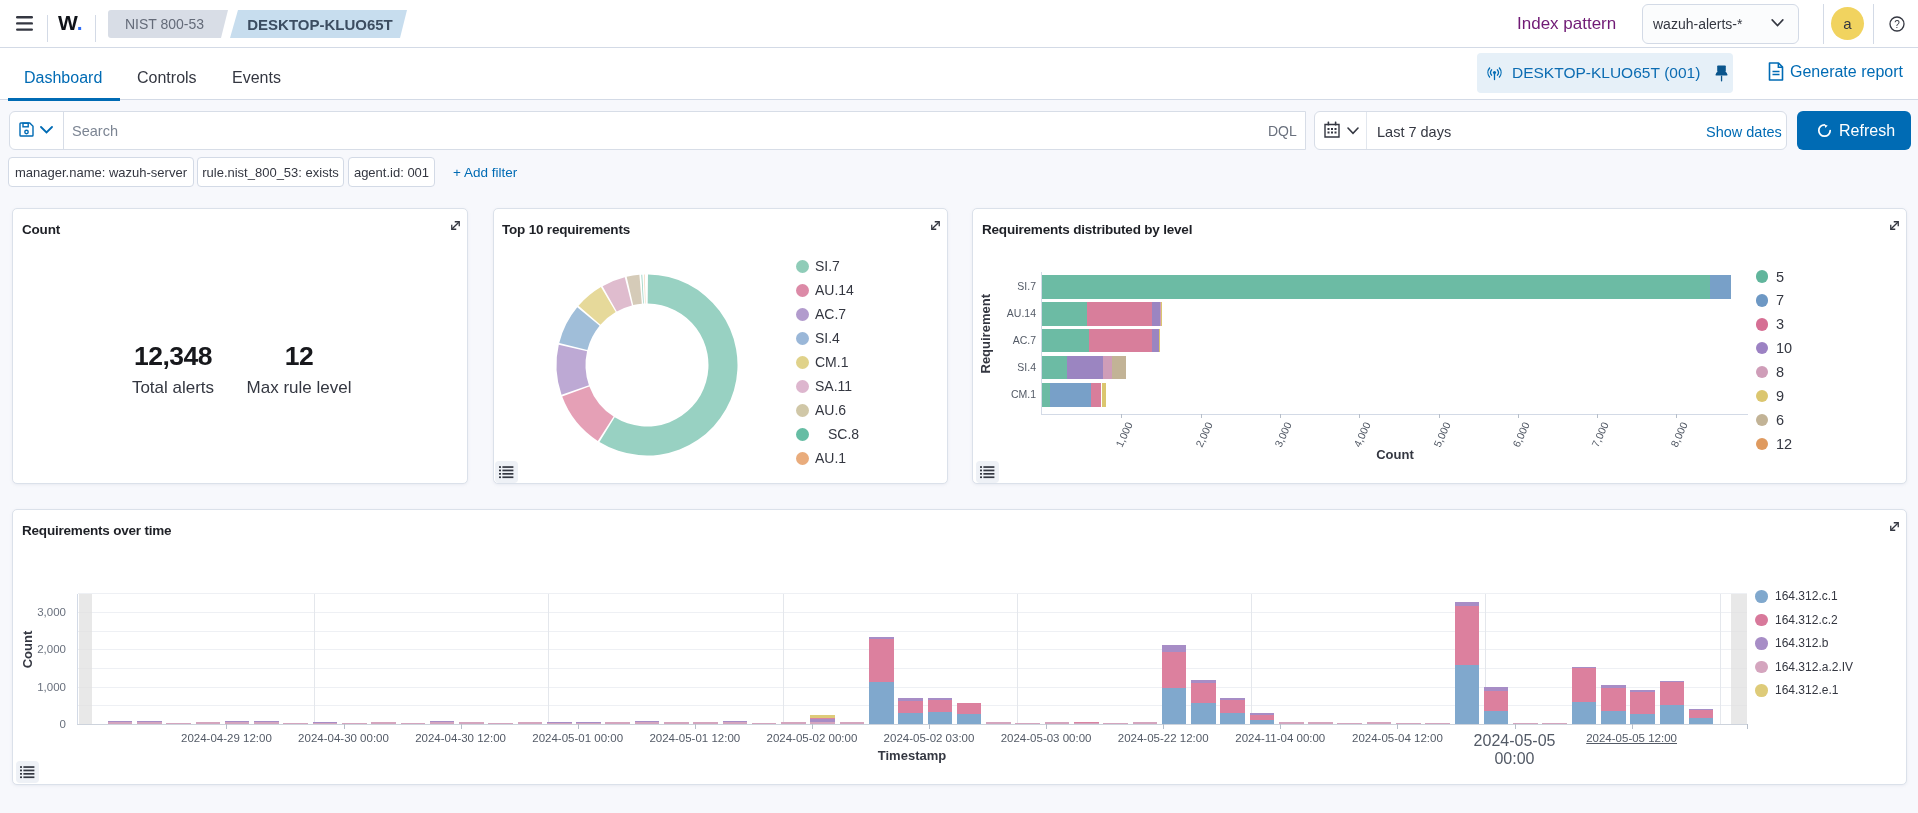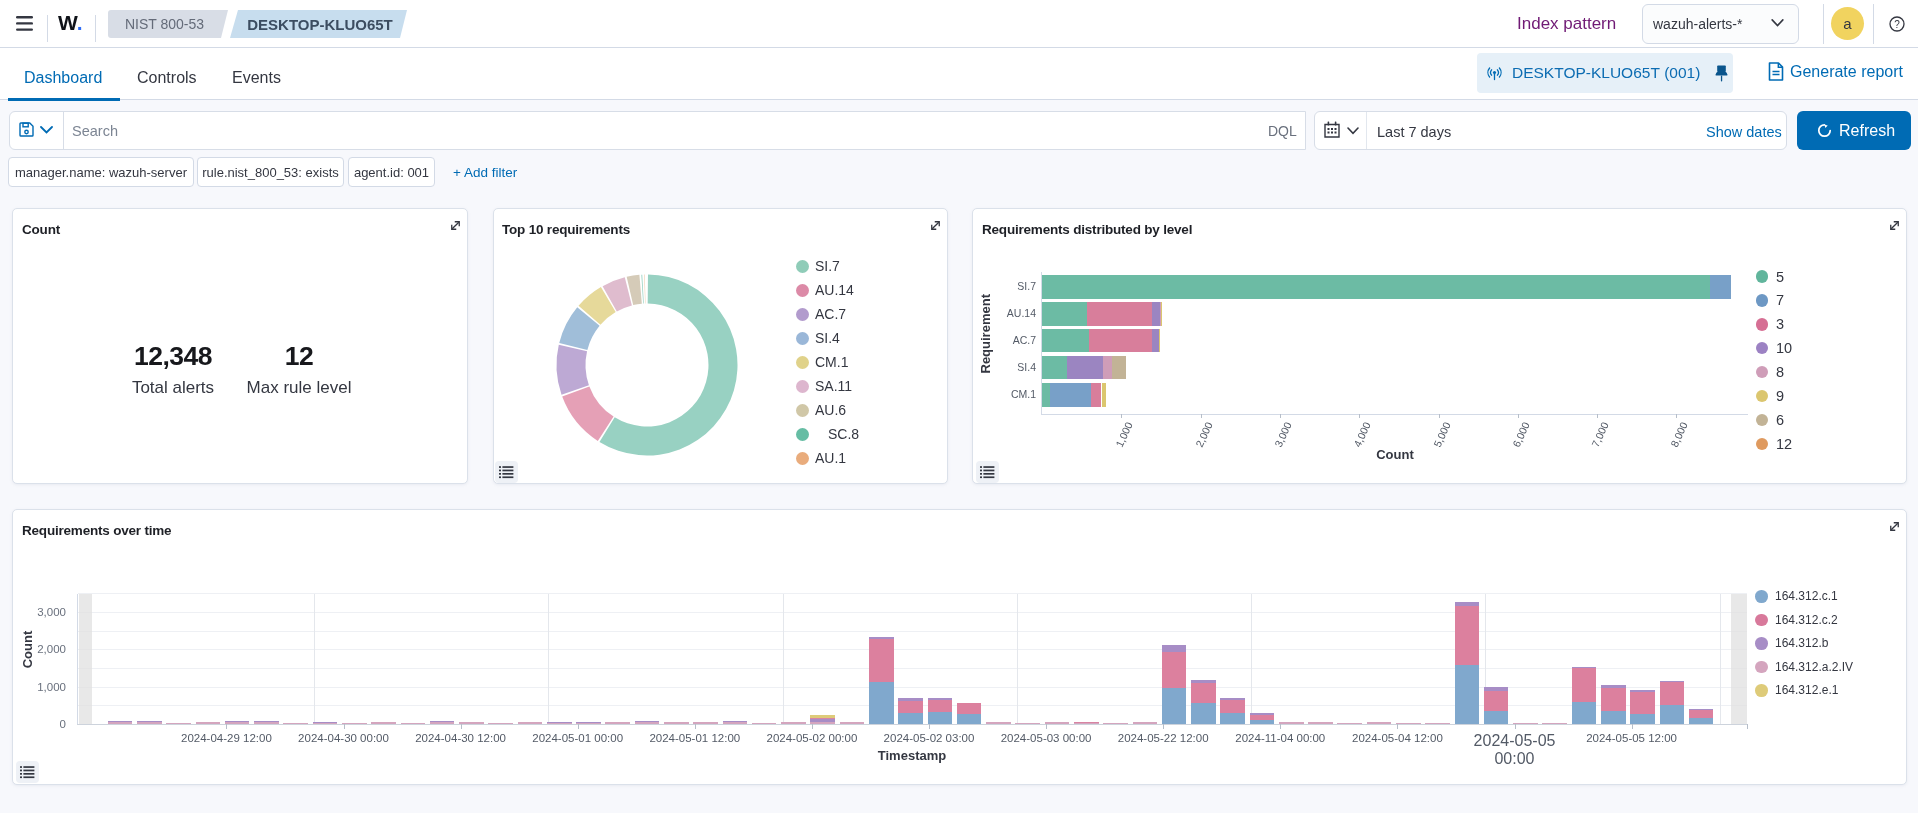--- a/index.html
+++ b/index.html
@@ -399,21 +399,21 @@
 <div style="position:absolute;left:986.1px;top:732px;width:120px;text-align:center;font-size:11.5px;color:#535a66;">2024-05-03 00:00</div>
 <div style="position:absolute;left:1163.2px;top:724px;width:1px;height:5px;background:#b6bec9;"></div>
 <div style="position:absolute;left:1103.2px;top:732px;width:120px;text-align:center;font-size:11.5px;color:#535a66;">2024-05-22 12:00</div>
 <div style="position:absolute;left:1280.3px;top:724px;width:1px;height:5px;background:#b6bec9;"></div>
 <div style="position:absolute;left:1220.3px;top:732px;width:120px;text-align:center;font-size:11.5px;color:#535a66;">2024-11-04 00:00</div>
 <div style="position:absolute;left:1397.4px;top:724px;width:1px;height:5px;background:#b6bec9;"></div>
 <div style="position:absolute;left:1337.4px;top:732px;width:120px;text-align:center;font-size:11.5px;color:#535a66;">2024-05-04 12:00</div>
 <div style="position:absolute;left:1514.5px;top:724px;width:1px;height:5px;background:#b6bec9;"></div>
 <div style="position:absolute;left:1454.5px;top:732px;width:120px;text-align:center;font-size:16px;color:#535a66;">2024-05-05 00:00</div>
 <div style="position:absolute;left:1631.6px;top:724px;width:1px;height:5px;background:#b6bec9;"></div>
-<div style="position:absolute;left:1571.6px;top:732px;width:120px;text-align:center;font-size:11.5px;color:#535a66;">2024-05-05 12:00</div>
+<div style="position:absolute;left:1571.6px;top:732px;width:120px;text-align:center;font-size:11.5px;color:#535a66;text-decoration:underline;">2024-05-05 12:00</div>
 <div style="position:absolute;left:1747px;top:724px;width:1px;height:5px;background:#b6bec9;"></div>
 <div style="position:absolute;left:862px;top:748px;width:100px;text-align:center;font-size:13px;font-weight:700;color:#343741;">Timestamp</div>
 <div style="position:absolute;left:1755.3px;top:590.2px;width:12.6px;height:12.6px;border-radius:50%;background:#80a8cd;"></div>
 <div style="position:absolute;left:1775px;top:589.0px;font-size:12px;color:#343741;">164.312.c.1</div>
 <div style="position:absolute;left:1755.3px;top:613.7px;width:12.6px;height:12.6px;border-radius:50%;background:#d8799b;"></div>
 <div style="position:absolute;left:1775px;top:612.5px;font-size:12px;color:#343741;">164.312.c.2</div>
 <div style="position:absolute;left:1755.3px;top:637.2px;width:12.6px;height:12.6px;border-radius:50%;background:#a78dc6;"></div>
 <div style="position:absolute;left:1775px;top:636.0px;font-size:12px;color:#343741;">164.312.b</div>
 <div style="position:absolute;left:1755.3px;top:660.7px;width:12.6px;height:12.6px;border-radius:50%;background:#d4a5be;"></div>
 <div style="position:absolute;left:1775px;top:659.5px;font-size:12px;color:#343741;">164.312.a.2.IV</div>

